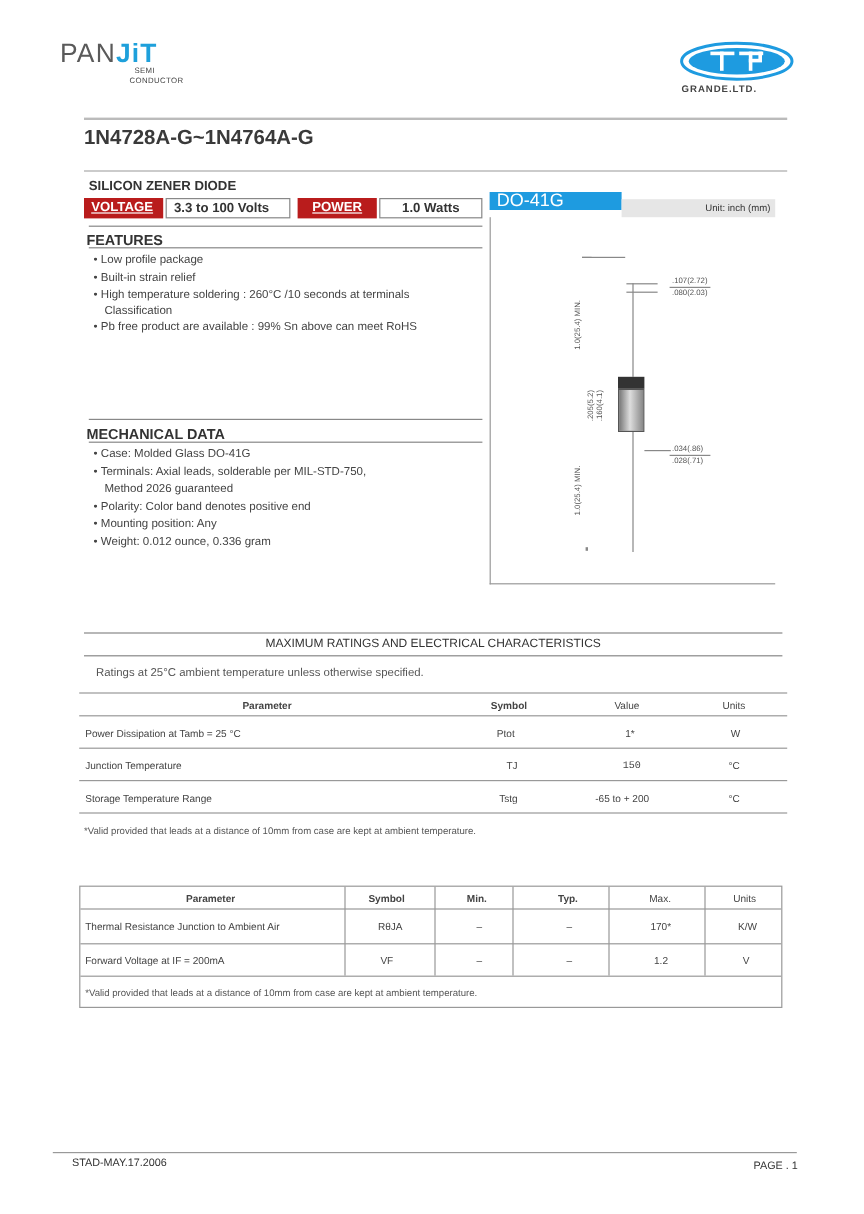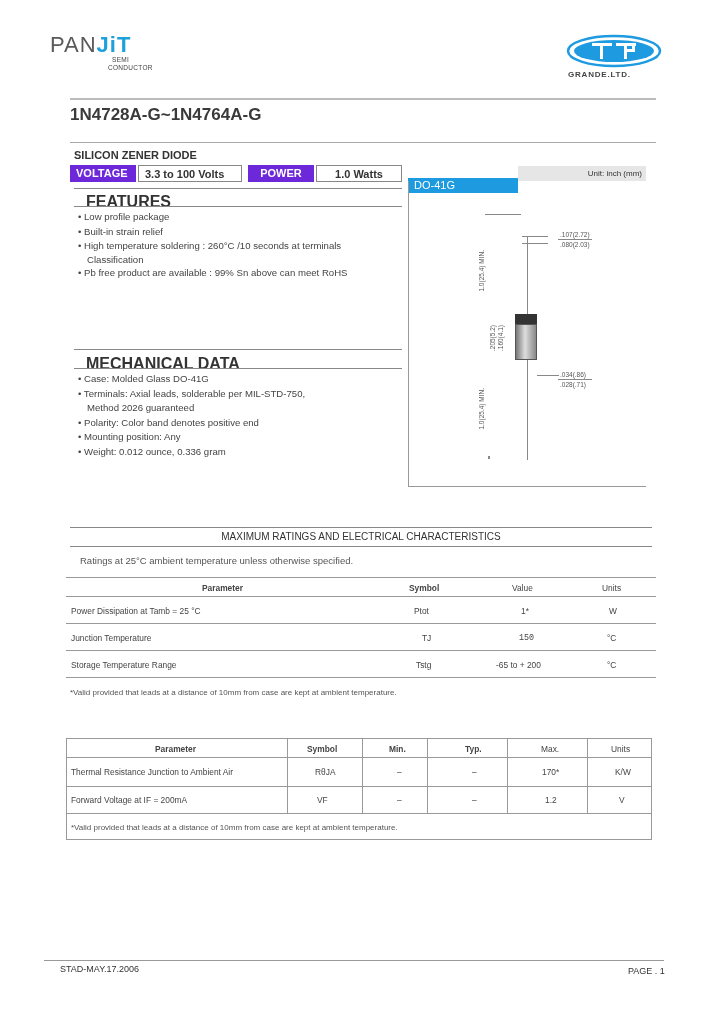--- a/index.html
+++ b/index.html
@@ -16,28 +16,28 @@
   .grande-text { left: 568px; top: 70px; font-size: 8px; font-weight: bold; color: #444; letter-spacing: 0.8px; }
 
   
   .title-rule { left: 70px; top: 98px; width: 586px; height: 2px; background: #bbb; }
   .title { left: 70px; top: 105px; font-size: 17px; font-weight: bold; color: #3a3a3a; }
   .title-rule2 { left: 70px; top: 142px; width: 586px; height: 1px; background: #aaa; }
 
   
   .subtitle { left: 74px; top: 149px; font-size: 11px; font-weight: bold; color: #333; }
   .badge { top: 165px; height: 17px; font-size: 11px; font-weight: bold; line-height: 17px; padding: 0 6px; }
-  .badge-blue { background: #6d28d9; color: #fff; }
+  .badge-blue { background: #b91c1c; color: #fff; text-decoration: underline; }
   .badge-white { background: #fff; color: #333; border: 1px solid #888; }
 
-  .do41-bar { left: 408px; top: 178px; width: 110px; height: 15px; background: #1e9be0; color: #fff; font-size: 11px; line-height: 15px; padding-left: 6px; }
+  .do41-bar { left: 408px; top: 160px; width: 110px; height: 15px; background: #1e9be0; color: #fff; font-size: 15px; line-height: 15px; padding-left: 6px; }
   .unit-bar { left: 518px; top: 166px; width: 128px; height: 15px; background: #e6e6e6; color: #333; font-size: 8px; line-height: 15px; text-align: right; padding-right: 4px; }
   .diagram-box { left: 408px; top: 181px; width: 238px; height: 306px; border-left: 1px solid #999; border-bottom: 1px solid #999; }
 
-  .section-head { left: 86px; font-size: 16px; font-weight: bold; color: #333; }
+  .section-head { left: 72px; font-size: 12px; font-weight: bold; color: #333; }
   .section-rule { left: 74px; width: 328px; height: 1px; background: #888; }
   .bullets { left: 78px; font-size: 9.6px; color: #444; line-height: 14.5px; }
   .bullets li { list-style: none; }
   .bullets .indent { padding-left: 9px; }
 
   
   .dim { font-size: 6.5px; color: #555; }
   .lead { width: 1px; background: #888; }
 
   

